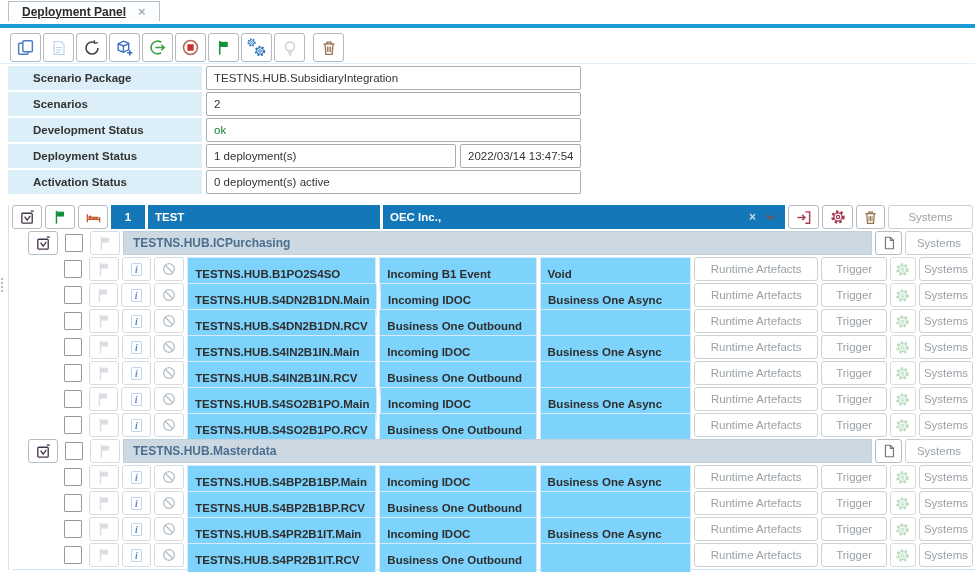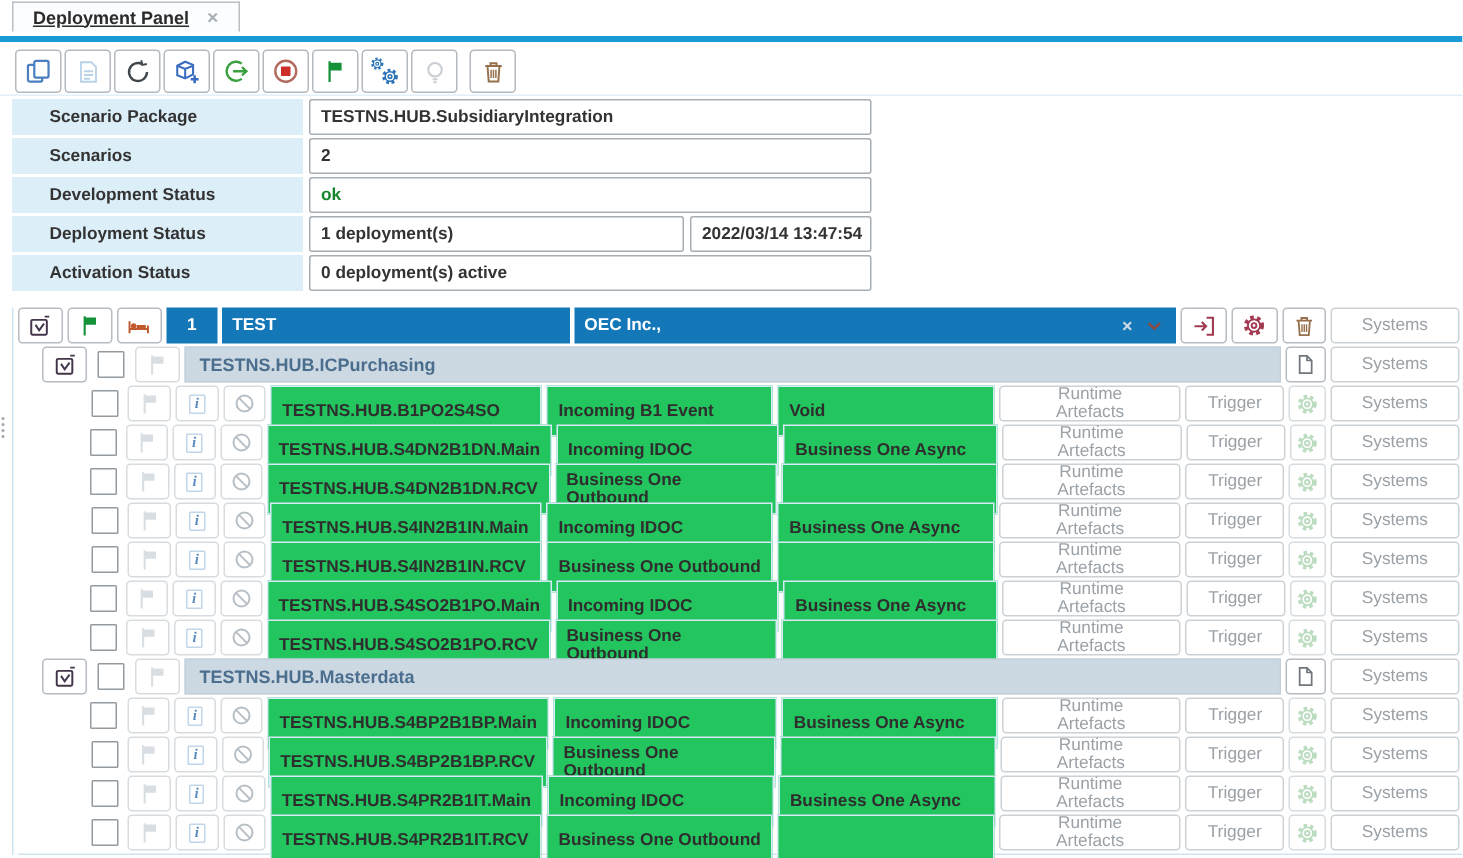--- a/index.html
+++ b/index.html
@@ -20,43 +20,43 @@
         display:flex;align-items:center;justify-content:center;padding:0;cursor:pointer;}
   .tbtn.gap{margin-left:6px;}
   .ic{display:block;}
 
   
   .form{position:absolute;top:66px;left:8px;}
   .frow{display:flex;gap:4px;margin-bottom:2px;height:24px;}
   .flabel{width:194px;background:#dceef8;display:flex;align-items:center;padding-left:25px;
           font-size:11.5px;font-weight:bold;color:#333;box-sizing:border-box;}
   .fvalue{width:375px;border:1px solid #a6adb3;border-radius:2px;background:#fff;display:flex;
-          align-items:center;padding-left:7px;font-size:11.5px;font-weight:bold;color:#333;box-sizing:border-box;}
+          align-items:center;padding-left:7px;font-size:11.5px;font-weight:normal;color:#333;box-sizing:border-box;}
   .fvalue.w1{width:250px;} .fvalue.w2{width:121px;}
   .fvalue.green{color:#15862b;}
 
   
   .table{position:absolute;top:205px;left:8px;width:967px;border-left:1px solid #cfe4f2;
          padding-left:3px;box-sizing:border-box;}
   .trow{display:flex;align-items:stretch;gap:3px;height:24px;margin-bottom:2px;}
   .hcell{background:#1478b8;color:#fff;font-weight:bold;font-size:11.5px;display:flex;
          align-items:center;padding:0 7px;box-sizing:border-box;}
   .hnum{width:34px;justify-content:center;padding:0;}
   .htest{width:232px;}
   .hoec{width:402px;justify-content:flex-end;}
   .hoec .spacer{flex:1;}
   .clear-x{color:#cfdce8;font-size:12px;font-weight:bold;margin-right:7px;}
   .rbtn{border:1px solid #b6bcc1;border-radius:3px;background:#fff;display:flex;align-items:center;
         justify-content:center;padding:0;width:30px;cursor:pointer;box-sizing:border-box;}
   .rbtn.n31{width:31px;} .rbtn.n29{width:29px;} .rbtn.n27{width:27px;} .rbtn.n26{width:26px;}
   .rbtn.dis{border-color:#d7dce0;}
   .txtbtn{border:1px solid #ccd1d5;border-radius:3px;background:#fff;color:#9aa1a7;font-size:11.5px;
-          display:flex;align-items:center;justify-content:center;padding:0 20px;box-sizing:border-box;cursor:pointer;}
+          display:flex;align-items:center;justify-content:center;padding:0 4px;box-sizing:border-box;cursor:pointer;}
   .ra{width:125px;} .trg{width:66px;} .sysb{flex:1;margin-right:2px;} .sysg{flex:0 0 68px;margin-right:2px;}
-  .cell{background:#22c55e;border:1px solid #d8eaf7;display:flex;align-items:center;padding:16px 7px;
+  .cell{background:#7dd3fc;border:1px solid #d8eaf7;display:flex;align-items:center;padding:16px 7px;
         font-size:11.5px;font-weight:bold;color:#2e2e2e;box-sizing:border-box;}
   .namec{width:190px;} .typec{width:158px;} .modec{width:152px;}
   .grouplabel{flex:1;background:#ccd9e3;border:1px solid #c3d0da;color:#4c6e8e;font-weight:bold;
               font-size:12px;display:flex;align-items:center;padding:0 9px;box-sizing:border-box;}
   .pad{width:45px;} .gpad{width:13px;}
   .cbslot{width:26px;display:flex;align-items:center;justify-content:center;}
   .cb{width:16px;height:16px;border:1px solid #939ba1;background:#fff;border-radius:1px;cursor:pointer;}
   .info-i{font-family:"Liberation Serif",serif;font-style:italic;font-weight:bold;font-size:10px;
           color:#5a8cc0;border:1px solid #c2d6ea;border-radius:1px;padding:0 3px;line-height:11px;background:#fff;}
   .tbottom{height:1px;background:#cfe4f2;}

